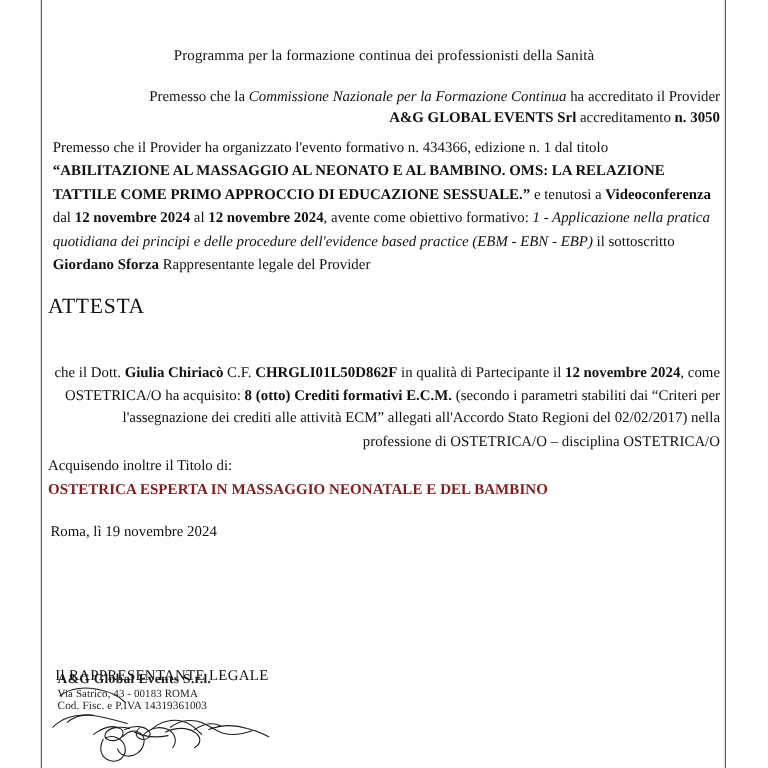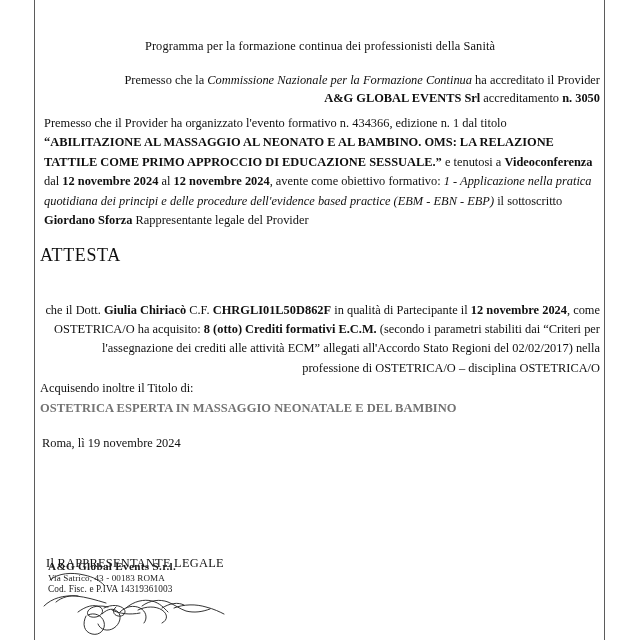--- a/index.html
+++ b/index.html
@@ -164,21 +164,21 @@
     </div>
 
     <div class="attesta">ATTESTA</div>
 
     <div class="para-dott">
       <span>che il Dott. </span><b>Giulia Chiriacò</b><span> C.F. </span><b>CHRGLI01L50D862F</b><span> in qualità di Partecipante il </span><b>12 novembre 2024</b><span>, come OSTETRICA/O ha acquisito: </span><b>8 (otto) Crediti formativi E.C.M.</b><span> (secondo i parametri stabiliti dai “Criteri per l'assegnazione dei crediti alle attività ECM” allegati all'Accordo Stato Regioni del 02/02/2017) nella professione di OSTETRICA/O – disciplina OSTETRICA/O</span>
     </div>
 
     <div class="acquisendo">
       <span>Acquisendo inoltre il Titolo di:</span>
-      <span class="titolo-blu" style="color:#737373">OSTETRICA ESPERTA IN MASSAGGIO NEONATALE E DEL BAMBINO</span>
+      <span class="titolo-blu" style="color:#7f1d1d">OSTETRICA ESPERTA IN MASSAGGIO NEONATALE E DEL BAMBINO</span>
     </div>
 
     <div class="roma">Roma, lì 19 novembre 2024</div>
 
     <div class="rappresentante">Il RAPPRESENTANTE LEGALE</div>
 
   </div>
 
   <div class="stamp">
     <div class="stamp-name">A&amp;G Global Events S.r.l.</div>

